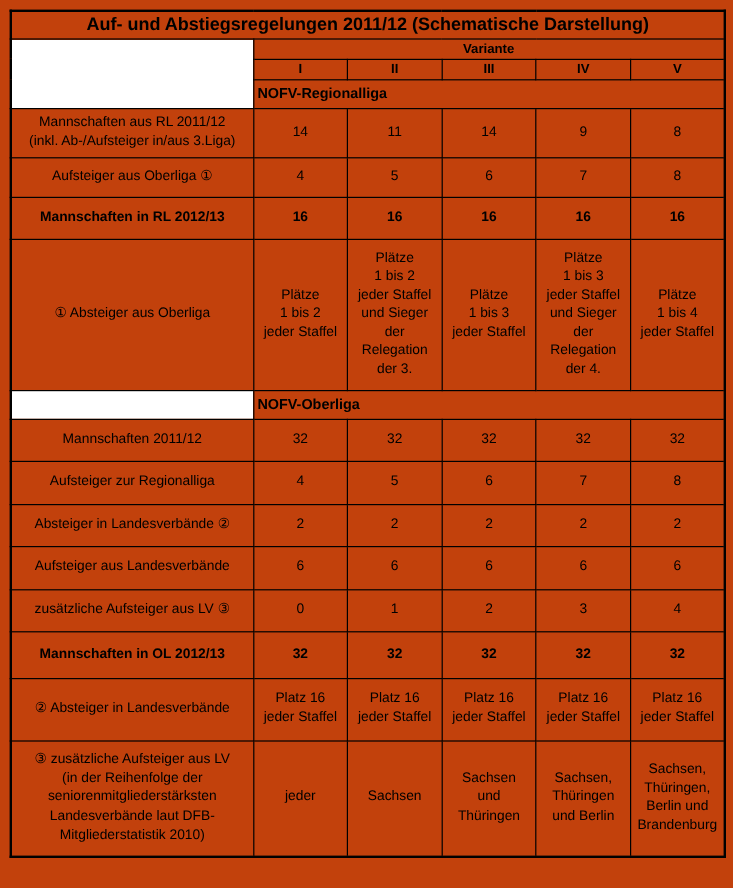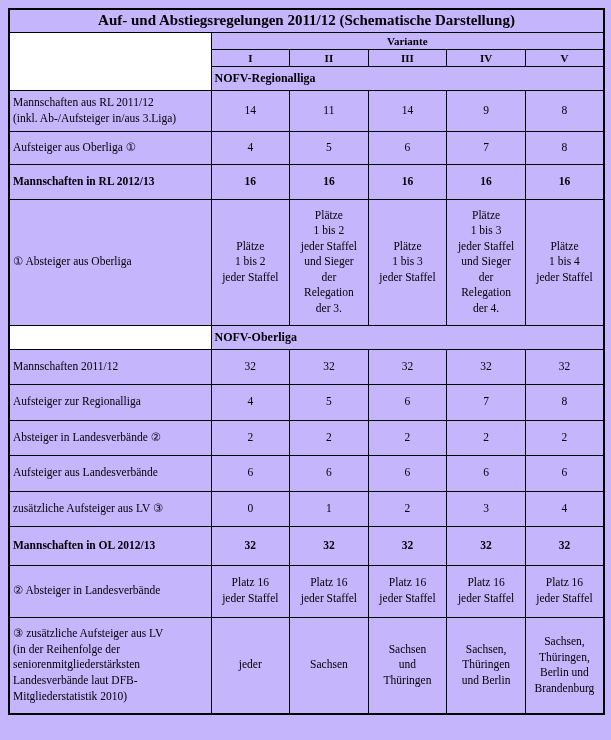--- a/index.html
+++ b/index.html
@@ -8,22 +8,21 @@
     background: #ffffff;
     width: 611px;
     height: 740px;
     font-family: "Liberation Sans", sans-serif;
     color: #000000;
   }
   .page {
     position: relative;
     width: 611px;
     height: 740px;
-    background: #c4b5fd;
-    font-family: Liberation Serif, serif;
+    background: #c2410c;
   }
   table.reg-table {
     position: absolute;
     left: 8px;
     top: 8px;
     width: 595px;
     border-collapse: collapse;
     table-layout: fixed;
     border: 2px solid #000;
   }
@@ -45,21 +44,21 @@
     text-align: center;
     margin-left: 20px;
   }
   .section-cell {
     font-size: 12px;
     font-weight: bold;
     text-align: left;
   }
   .label {
     font-size: 11.5px;
-    text-align: left;
+    text-align: center;
     padding-left: 5px;
     white-space: pre-line;
     line-height: 1.35;
   }
   .val {
     font-size: 11.5px;
     text-align: center;
     white-space: pre-line;
     line-height: 1.35;
   }

